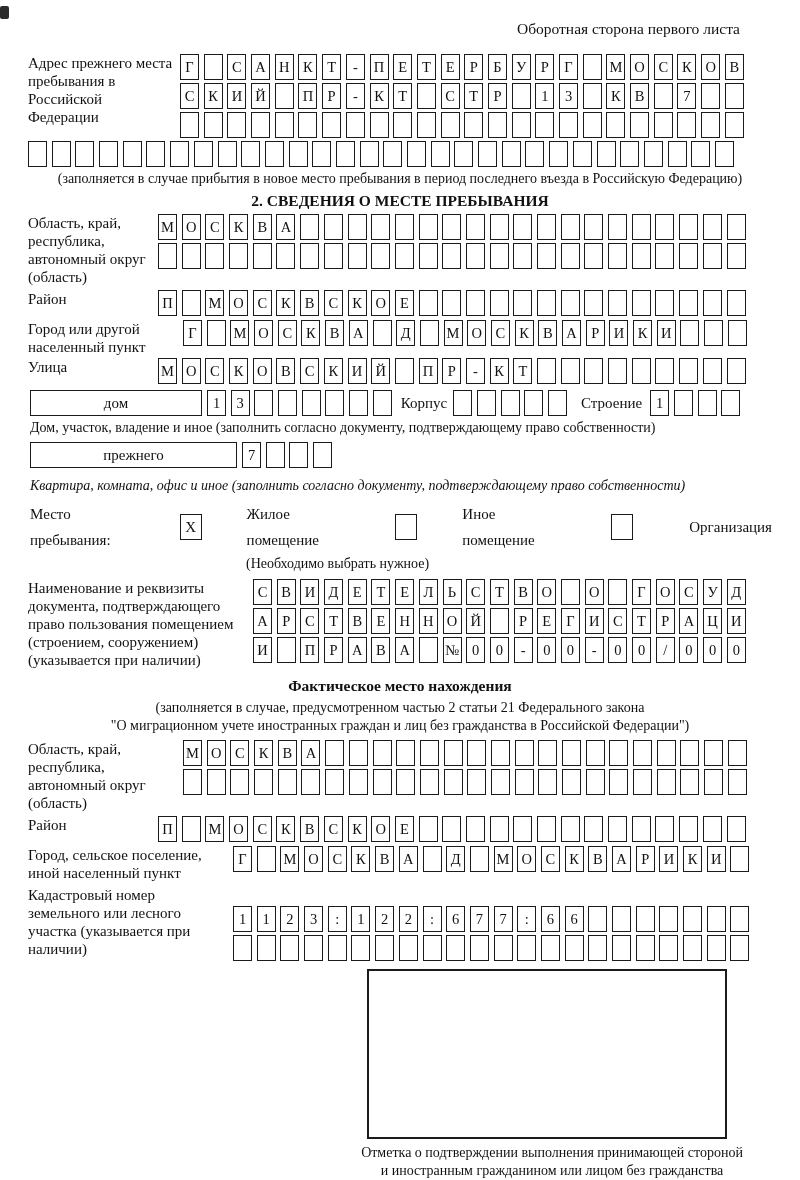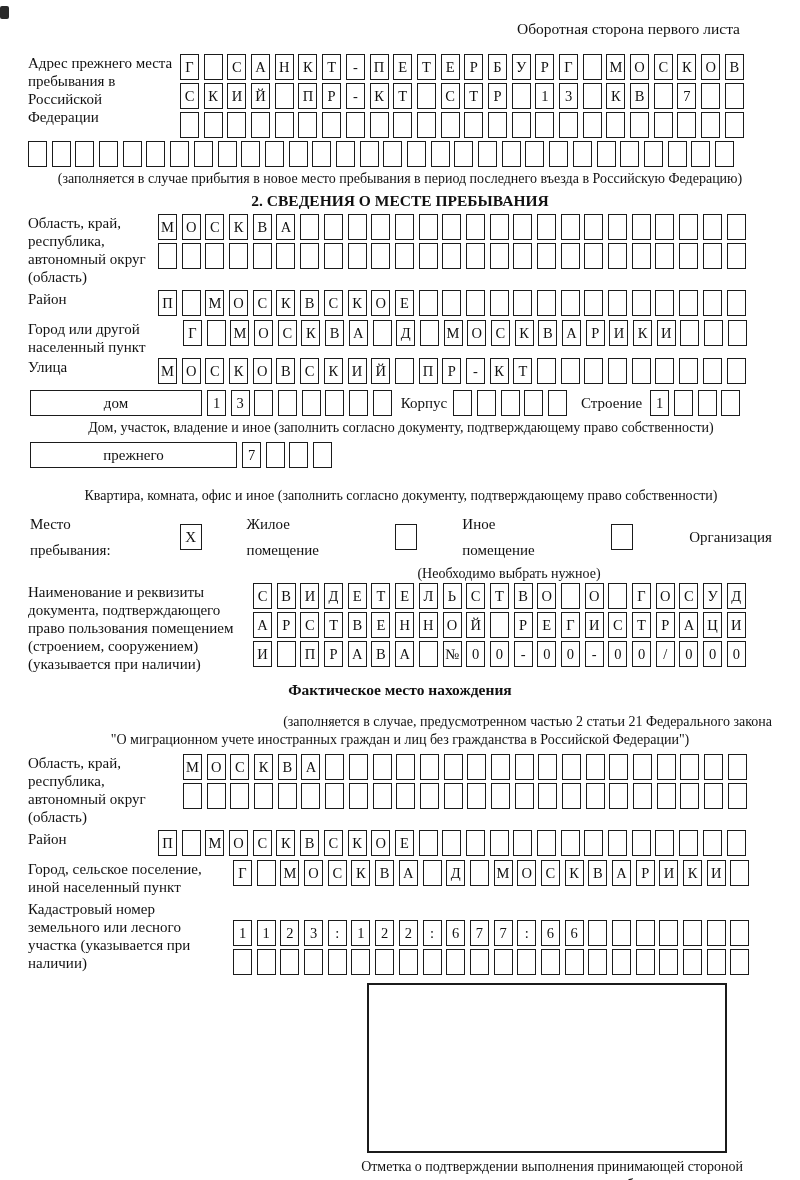--- a/index.html
+++ b/index.html
@@ -18,21 +18,21 @@
   .boxrow { display:flex; gap:4.7px; }
   .cbox {
     flex:none; width:19px; height:26px; border:1.8px solid #1b1b1b;
     display:flex; align-items:center; justify-content:center;
     font-size:14.5px; line-height:1; background:#fff;
   }
   .wbox {
     flex:none; height:26px; border:1.8px solid #1b1b1b;
     display:flex; align-items:center; justify-content:center; font-size:15px;
   }
-  .note { font-size:14px; line-height:18px;text-align:center; }
+  .note { font-size:14px; line-height:18px; }
   .center { text-align:center; }
   .bold { font-weight:bold; }
   .sect-title { font-size:15.5px; }
   .inline-lbl { font-size:15px; line-height:26px; }
   .chk {
     flex:none; width:22px; height:26px; border:1.8px solid #1b1b1b;
     display:flex; align-items:center; justify-content:center; font-size:15px;
   }
   .mesto-row { display:flex; align-items:center; }
   .stamp-box { width:360px; height:170px; border:2px solid #1b1b1b; margin-left:339px; }
@@ -349,34 +349,34 @@
 
   <div style="display:flex; align-items:center; margin-top:5px; margin-left:2px;">
     <div class="wbox" style="width:207px;">прежнего</div>
     <div class="boxrow" style="margin-left:5px;">
         <span class="cbox">7</span>
         <span class="cbox"></span>
         <span class="cbox"></span>
         <span class="cbox"></span>
       </div>
   </div>
-  <div class="note" style="margin-top:19px; margin-left:2px;">Квартира, комната, офис и иное (заполнить согласно документу, подтверждающему право собственности)</div>
+  <div class="note" style="margin-top:9px; margin-left:2px;font-style:italic;">Квартира, комната, офис и иное (заполнить согласно документу, подтверждающему право собственности)</div>
 
   <div class="mesto-row" style="margin-top:6px; margin-left:2px;gap:32px;">
     <div class="inline-lbl">Место пребывания:</div>
     <div class="chk" style="margin-left:9px;">X</div>
     <div class="inline-lbl" style="margin-left:13px;">Жилое помещение</div>
     <div class="chk" style="margin-left:13px;"></div>
     <div class="inline-lbl" style="margin-left:13px;">Иное помещение</div>
     <div class="chk" style="margin-left:22px;"></div>
     <div class="inline-lbl" style="margin-left:24px;">Организация</div>
   </div>
   <div class="note" style="margin-top:2px; margin-left:218px;">(Необходимо выбрать нужное)</div>
 
-  <div class="field" style="margin-top:0;">
+  <div class="field" style="margin-top:6px;">
     <div class="flabel" style="width:225px;">Наименование и реквизиты документа, подтверждающего право пользования помещением (строением, сооружением) (указывается при наличии)</div>
     <div class="rows">
       <div class="boxrow">
           <span class="cbox">С</span>
           <span class="cbox">В</span>
           <span class="cbox">И</span>
           <span class="cbox">Д</span>
           <span class="cbox">Е</span>
           <span class="cbox">Т</span>
           <span class="cbox">Е</span>
@@ -438,21 +438,21 @@
           <span class="cbox">0</span>
           <span class="cbox">/</span>
           <span class="cbox">0</span>
           <span class="cbox">0</span>
           <span class="cbox">0</span>
         </div>
     </div>
   </div>
 
   <div class="center bold sect-title" style="margin-top:8px;">Фактическое место нахождения</div>
-  <div class="note center" style="margin-top:14px;text-align:right;">(заполняется в случае, предусмотренном частью 2 статьи 21 Федерального закона</div>
+  <div class="note center" style="margin-top:4px;">(заполняется в случае, предусмотренном частью 2 статьи 21 Федерального закона</div>
   <div class="note center">"О миграционном учете иностранных граждан и лиц без гражданства в Российской Федерации")</div>
 
   <div class="field" style="margin-top:5px;">
     <div class="flabel" style="width:155px;">Область, край, республика, автономный округ (область)</div>
     <div class="rows">
       <div class="boxrow">
           <span class="cbox">М</span>
           <span class="cbox">О</span>
           <span class="cbox">С</span>
           <span class="cbox">К</span>

